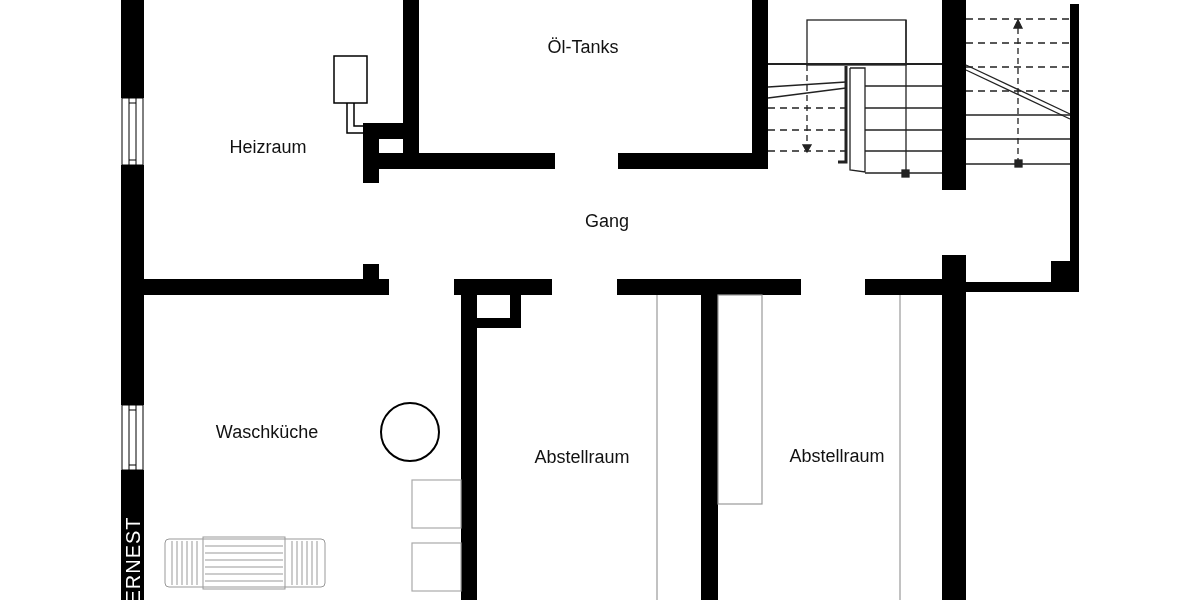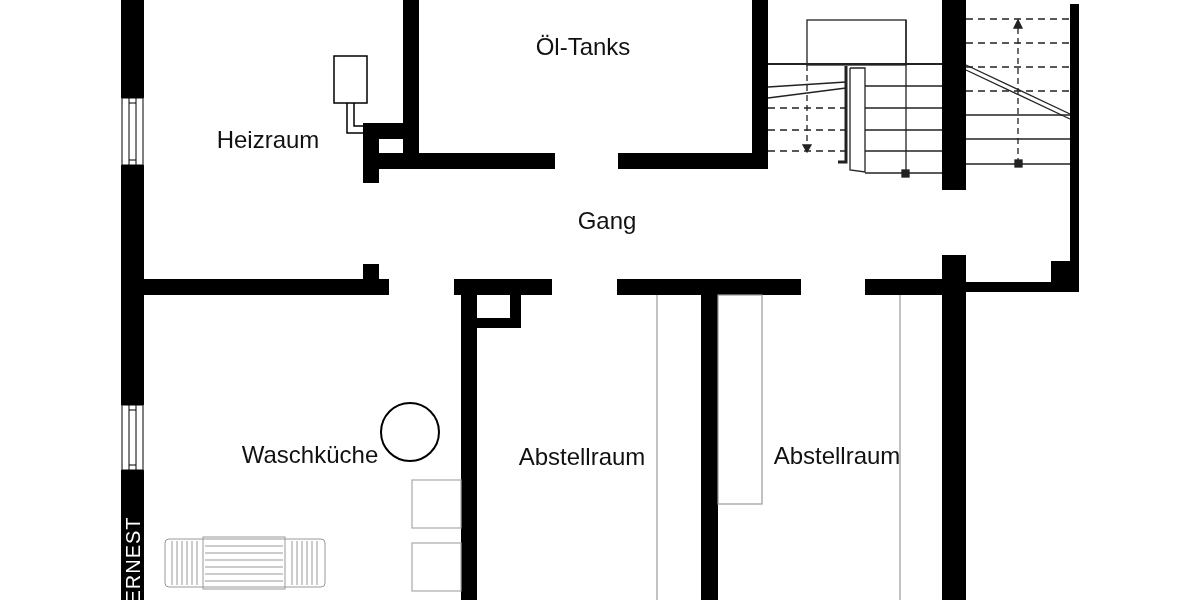--- a/index.html
+++ b/index.html
@@ -1,18 +1,18 @@
 <!DOCTYPE html>
 <html><head>
 <meta charset="utf-8">
 <style>
   html, body { margin: 0; padding: 0; background: #ffffff; }
   body { width: 1200px; height: 600px; overflow: hidden; position: relative; font-family: "Liberation Sans", sans-serif; }
   #plan { position: absolute; left: 0; top: 0; width: 1200px; height: 600px; }
-  .room-label { position: absolute; font-family: "Liberation Sans", sans-serif; font-size: 24px; color: #111111; white-space: nowrap; transform: translate(-50%, -50%); }
+  .room-label { position: absolute; font-family: "Liberation Sans", sans-serif; font-size: 18px; color: #111111; white-space: nowrap; transform: translate(-50%, -50%); }
   .watermark { position: absolute; left: 133px; top: 560px; transform: translate(-50%, -50%) rotate(-90deg); transform-origin: center; color: #ffffff; font-family: "Liberation Sans", sans-serif; font-size: 20px; letter-spacing: 1px; white-space: nowrap; }
 </style>
 </head>
 <body>
 
 <svg id="plan" viewBox="0 0 1200 600" xmlns="http://www.w3.org/2000/svg">
   <rect x="0" y="0" width="1200" height="600" fill="#ffffff"></rect>
 
   <g fill="#000">
     <rect x="121" y="0" width="23" height="98"></rect>
@@ -140,19 +140,19 @@
     <line x1="317" y1="541" x2="317" y2="585"></line>
     <line x1="205" y1="546" x2="283" y2="546"></line>
     <line x1="205" y1="553" x2="283" y2="553"></line>
     <line x1="205" y1="560" x2="283" y2="560"></line>
     <line x1="205" y1="567" x2="283" y2="567"></line>
     <line x1="205" y1="574" x2="283" y2="574"></line>
     <line x1="205" y1="581" x2="283" y2="581"></line>
   </g>
 </svg>
 
-<div class="room-label" style="left:268px;top:140px;text-align:right;">Heizraum</div>
+<div class="room-label" style="left:268px;top:147px;text-align:right;">Heizraum</div>
 <div class="room-label" style="left:583px;top:47px;">Öl-Tanks</div>
 <div class="room-label" style="left:607px;top:221px;">Gang</div>
-<div class="room-label" style="left:267px;top:455px;margin-left:43px;">Waschküche</div>
+<div class="room-label" style="left:267px;top:432px;">Waschküche</div>
 <div class="room-label" style="left:582px;top:457px;">Abstellraum</div>
 <div class="room-label" style="left:837px;top:456px;">Abstellraum</div>
 <div class="watermark">ERNEST</div>
 
 </body></html>

